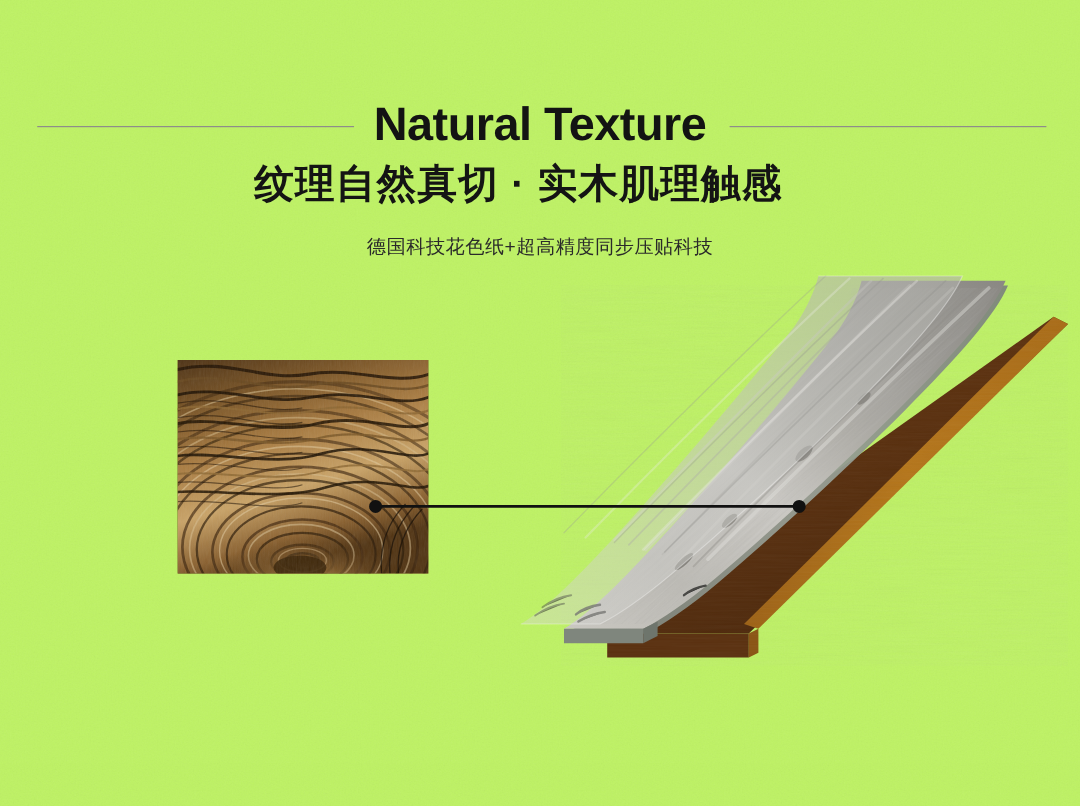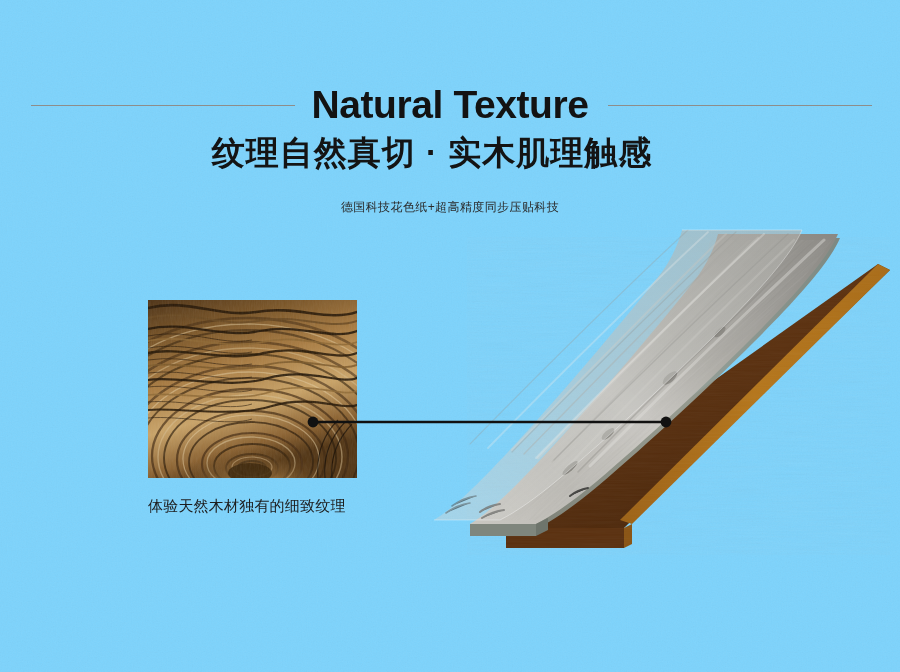--- a/index.html
+++ b/index.html
@@ -11,21 +11,21 @@
     height: 672px;
     font-family: "Liberation Sans", sans-serif;
     background-color: #f3f2f0;
     overflow: hidden;
   }
 
   #stage {
     position: relative;
     width: 900px;
     height: 672px;
-    background-color: #7dd3fc;
+    background-color: #bef264;
     overflow: hidden;
   }
 
   
   #paper-grain {
     position: absolute;
     inset: 0;
     pointer-events: none;
     opacity: .55;
     z-index: 2;
@@ -72,21 +72,21 @@
     letter-spacing: 1px;
     color: #141414;
     line-height: 42px;
   }
 
   #subtitle {
     position: absolute;
     top: 195px;
     left: 0;
     width: 900px;
-    font-size: 12px;
+    font-size: 16px;
     font-weight: normal;
     letter-spacing: .4px;
     color: #2a2a2a;
     line-height: 24px;
   }
 
   
   #swatch {
     position: absolute;
     left: 148px;
@@ -401,21 +401,20 @@
 
   <div id="connector">
     <svg width="380" height="28" viewBox="0 0 380 28">
       <line x1="13" y1="14" x2="366" y2="14" stroke="#111111" stroke-width="2.4"></line>
       <circle cx="13" cy="14" r="5.4" fill="#111111"></circle>
       <circle cx="366" cy="14" r="5.4" fill="#111111"></circle>
     </svg>
   </div>
 
   <div id="caption">
-    <div>体验天然木材独有的细致纹理</div>
   </div>
 
   <svg id="paper-grain" width="900" height="672">
     <defs>
       <filter id="paperfx">
         <feTurbulence type="fractalNoise" baseFrequency="0.8" numOctaves="4" seed="3" result="n"></feTurbulence>
         <feColorMatrix in="n" type="saturate" values="0"></feColorMatrix>
         <feComponentTransfer>
           <feFuncA type="linear" slope="0.34" intercept="0"></feFuncA>
         </feComponentTransfer>

